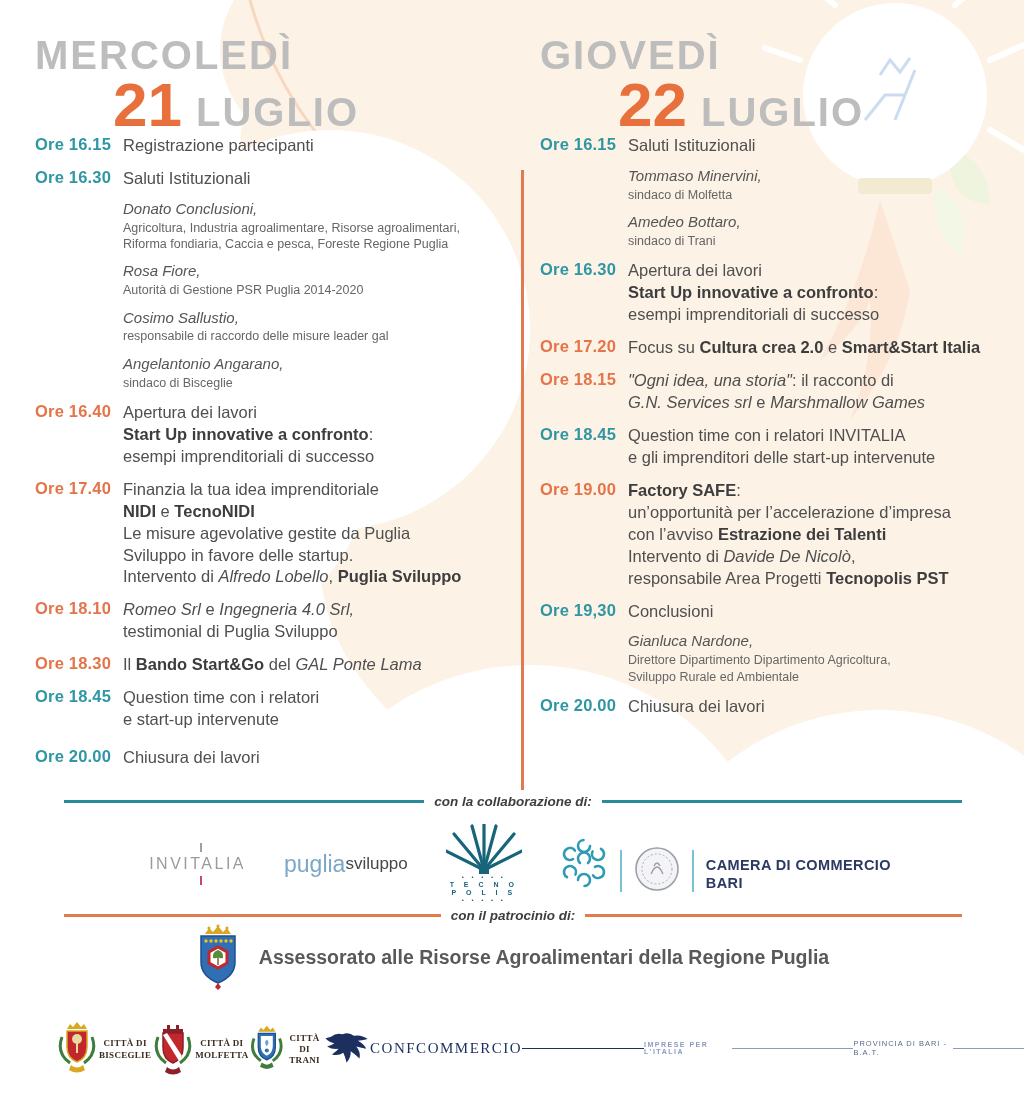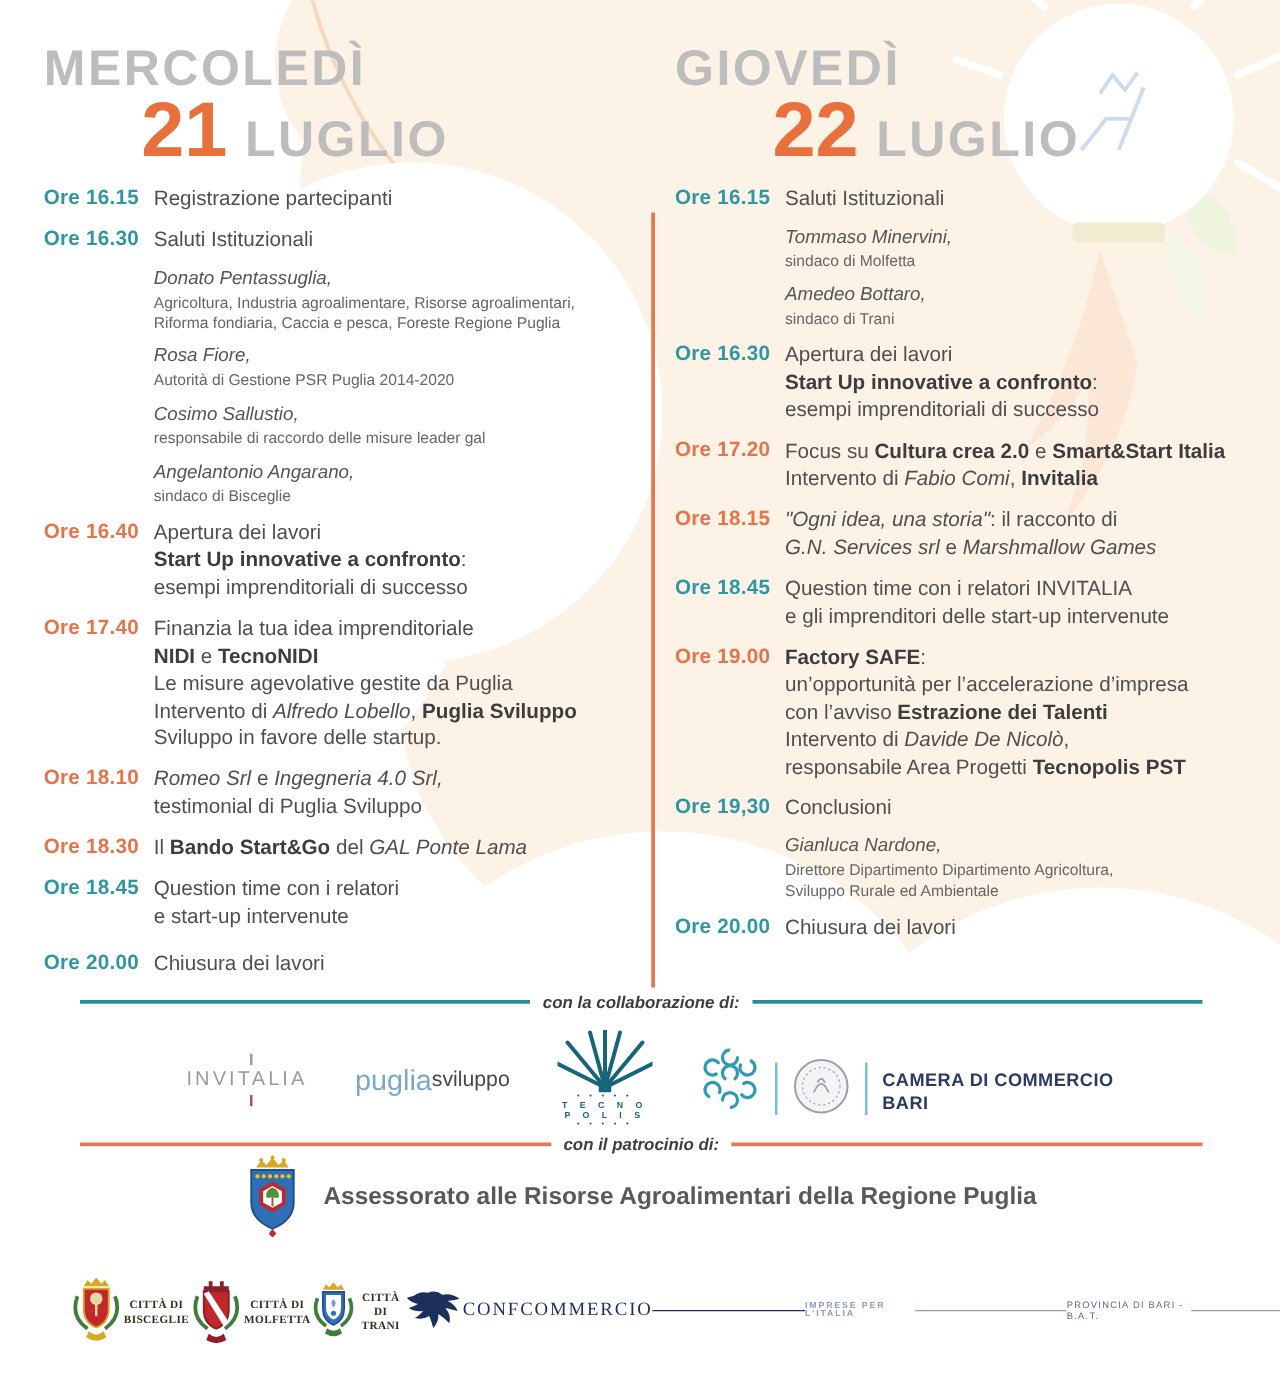--- a/index.html
+++ b/index.html
@@ -7,21 +7,21 @@
           font-family:"Liberation Sans",sans-serif;color:#4f4f4f;}
   .bg{position:absolute;inset:0;z-index:0;}
   
   .col{position:absolute;top:34px;z-index:2;}
   .col-left{left:35px;width:486px;}
   .col-right{left:540px;width:476px;}
   .day{font-size:40px;font-weight:700;color:#bdbdbd;letter-spacing:2px;line-height:1.05;}
   .date-line{margin-left:78px;display:flex;align-items:baseline;gap:14px;margin-top:0px;}
   .num{font-size:62px;font-weight:700;color:#e8703d;line-height:.95;}
   .month{font-size:40px;font-weight:700;color:#bdbdbd;letter-spacing:2px;}
-  .sched{margin-top:14px;}
+  .sched{margin-top:0;}
   .row{display:flex;margin-bottom:11px;}
   .row.gap{margin-top:16px;}
   .time{width:88px;flex:none;font-size:16.5px;font-weight:600;letter-spacing:.2px;}
   .time.teal{color:#2f96a3}
   .time.orange{color:#e4744a}
   .content{font-size:16.5px;line-height:1.33;color:#4f4f4f;}
   .content .b{font-weight:700;color:#3d3d3d;}
   .content .i{font-style:italic;}
   .speaker{margin-top:9px;}
   .sp-name{font-style:italic;font-size:15px;color:#555;}
@@ -129,21 +129,21 @@
           <div class="time teal">Ore 16.15</div>
           <div class="content">
             <div class="line"><span>Registrazione partecipanti</span></div>
           </div>
         </div>
         <div class="row">
           <div class="time teal">Ore 16.30</div>
           <div class="content">
             <div class="line"><span>Saluti Istituzionali</span></div>
             <div class="speaker">
-              <div class="sp-name">Donato Pentassuglia,</div>
+              <div class="sp-name">Donato Conclusioni,</div>
               <div class="sp-role">Agricoltura, Industria agroalimentare, Risorse agroalimentari,
 Riforma fondiaria, Caccia e pesca, Foreste Regione Puglia</div>
             </div>
             <div class="speaker">
               <div class="sp-name">Rosa Fiore,</div>
               <div class="sp-role">Autorità di Gestione PSR Puglia 2014-2020</div>
             </div>
             <div class="speaker">
               <div class="sp-name">Cosimo Sallustio,</div>
               <div class="sp-role">responsabile di raccordo delle misure leader gal</div>
@@ -161,22 +161,22 @@
             <div class="line"><span class="b">Start Up innovative a confronto</span><span>:</span></div>
             <div class="line"><span>esempi imprenditoriali di successo</span></div>
           </div>
         </div>
         <div class="row">
           <div class="time orange">Ore 17.40</div>
           <div class="content">
             <div class="line"><span>Finanzia la tua idea imprenditoriale</span></div>
             <div class="line"><span class="b">NIDI</span><span> e </span><span class="b">TecnoNIDI</span></div>
             <div class="line"><span>Le misure agevolative gestite da Puglia</span></div>
+            <div class="line"><span>Sviluppo in favore delle startup.</span></div>
             <div class="line"><span>Intervento di </span><span class="i">Alfredo Lobello</span><span>, </span><span class="b">Puglia Sviluppo</span></div>
-            <div class="line"><span>Sviluppo in favore delle startup.</span></div>
           </div>
         </div>
         <div class="row">
           <div class="time orange">Ore 18.10</div>
           <div class="content">
             <div class="line"><span class="i">Romeo Srl</span><span> e </span><span class="i">Ingegneria 4.0 Srl,</span></div>
             <div class="line"><span>testimonial di Puglia Sviluppo</span></div>
           </div>
         </div>
         <div class="row">
@@ -229,21 +229,20 @@
           <div class="content">
             <div class="line"><span>Apertura dei lavori</span></div>
             <div class="line"><span class="b">Start Up innovative a confronto</span><span>:</span></div>
             <div class="line"><span>esempi imprenditoriali di successo</span></div>
           </div>
         </div>
         <div class="row">
           <div class="time orange">Ore 17.20</div>
           <div class="content">
             <div class="line"><span>Focus su </span><span class="b">Cultura crea 2.0</span><span> e </span><span class="b">Smart&amp;Start Italia</span></div>
-            <div class="line"><span>Intervento di </span><span class="i">Fabio Comi</span><span>, </span><span class="b">Invitalia</span></div>
           </div>
         </div>
         <div class="row">
           <div class="time orange">Ore 18.15</div>
           <div class="content">
             <div class="line"><span class="i">"Ogni idea, una storia"</span><span>: il racconto di</span></div>
             <div class="line"><span class="i">G.N. Services srl</span><span> e </span><span class="i">Marshmallow Games</span></div>
           </div>
         </div>
         <div class="row">

